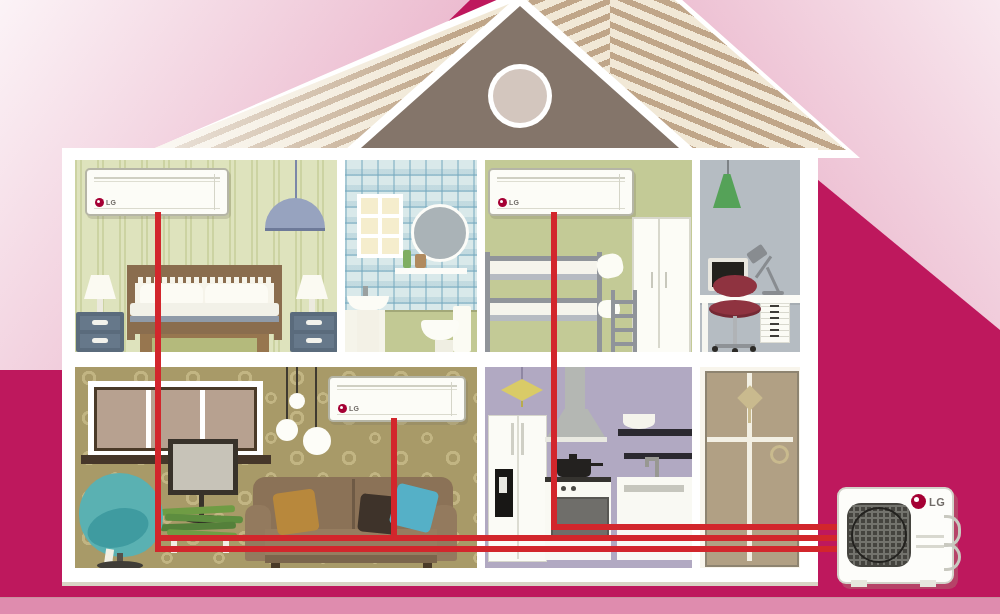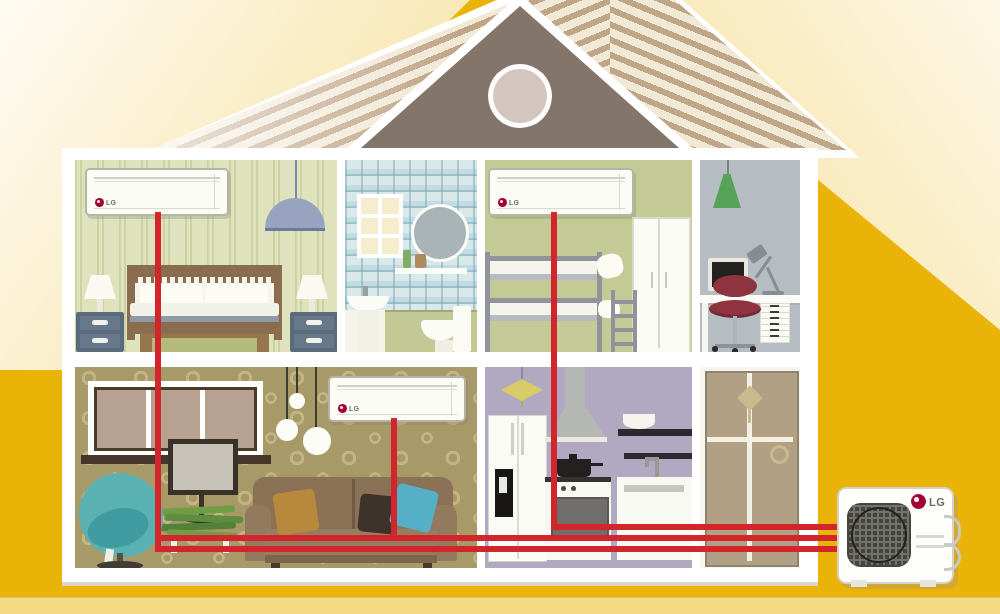--- a/index.html
+++ b/index.html
@@ -1,17 +1,17 @@
 <!DOCTYPE html>
 <html><head>
 <meta charset="utf-8">
 <style>
   html,body{margin:0;padding:0;background:#888;}
   .scene{position:relative;width:1000px;height:614px;overflow:hidden;
-         background:#eab308;font-family:"Liberation Sans",sans-serif;}
+         background:#be185d;font-family:"Liberation Sans",sans-serif;}
   .abs{position:absolute;}
 
   
   .ray-left{left:0;top:0;width:1000px;height:614px;background:linear-gradient(125deg,rgba(255,255,255,.95) 0%,rgba(255,255,255,.55) 55%,rgba(255,255,255,.15) 100%);
             clip-path:polygon(0 0,470px 0,90px 370px,0 370px);}
   .ray-right{left:0;top:0;width:1000px;height:614px;background:linear-gradient(235deg,rgba(255,255,255,.9) 0%,rgba(255,255,255,.45) 60%,rgba(255,255,255,.1) 100%);
             clip-path:polygon(600px 0,1000px 0,1000px 330px);}
   .ground-strip{left:0;top:597px;width:1000px;height:17px;background:rgba(255,255,255,.5);border-top:1px solid rgba(165,155,135,.4);}
 
   

